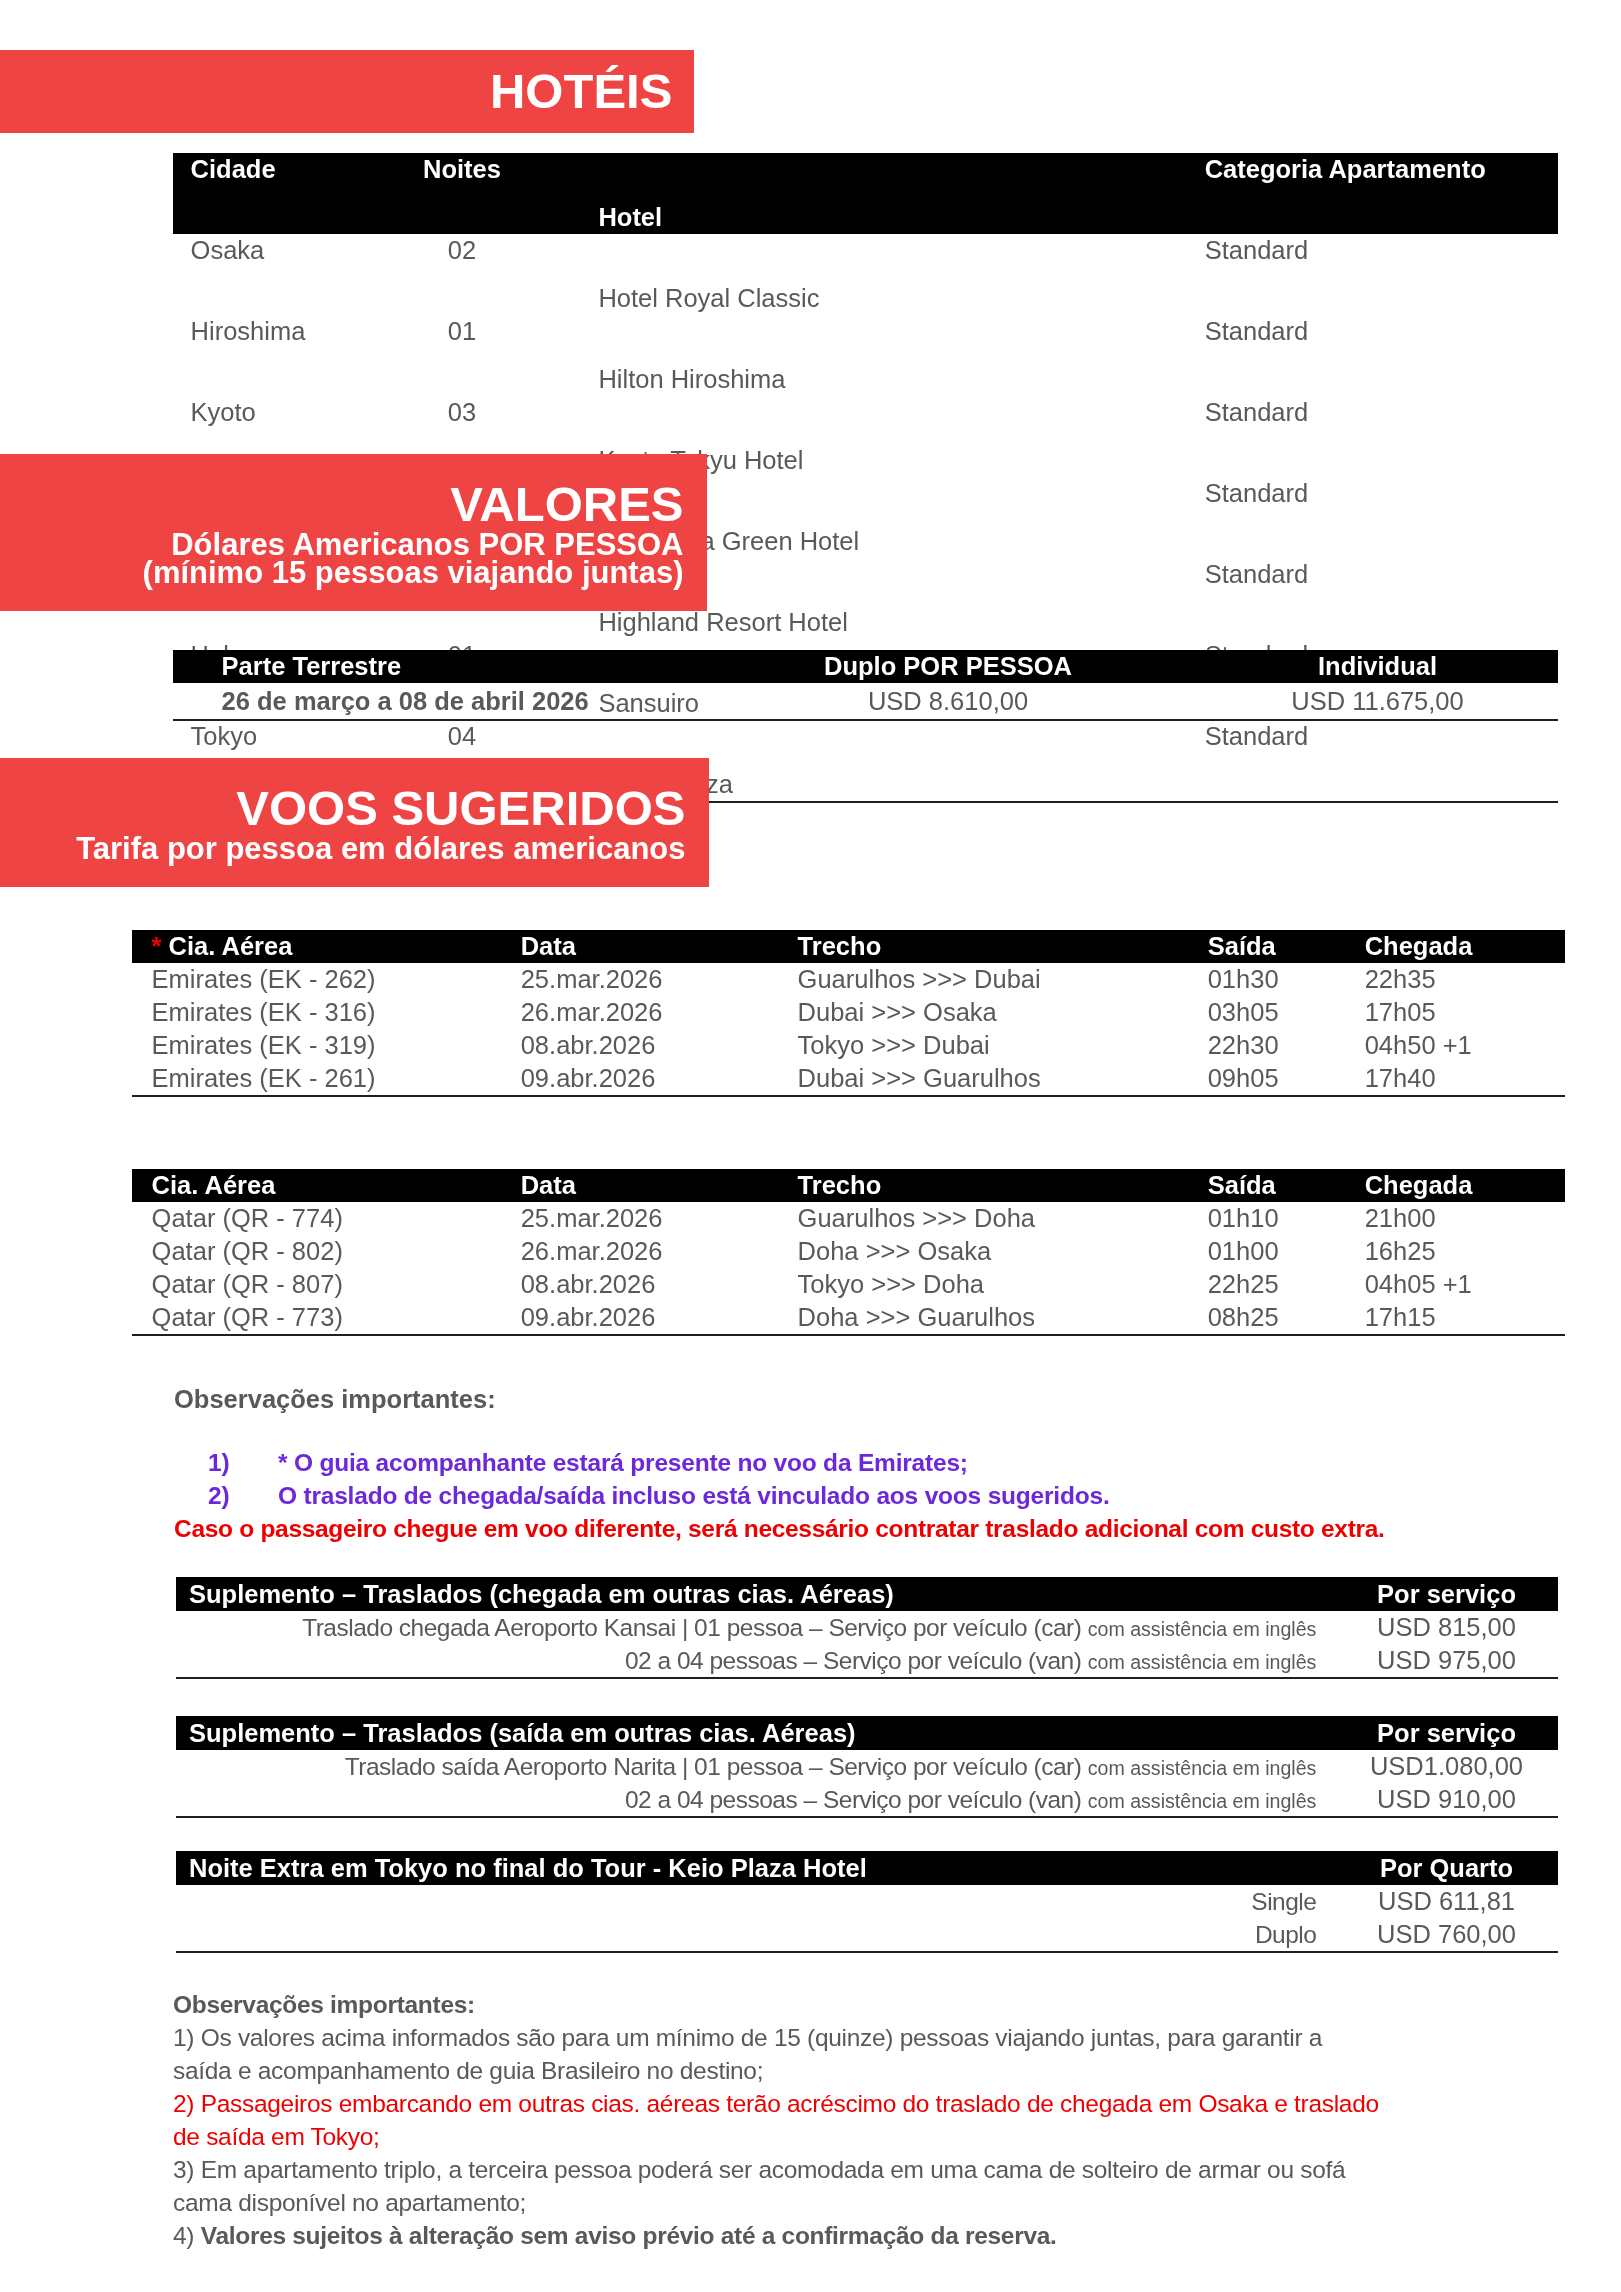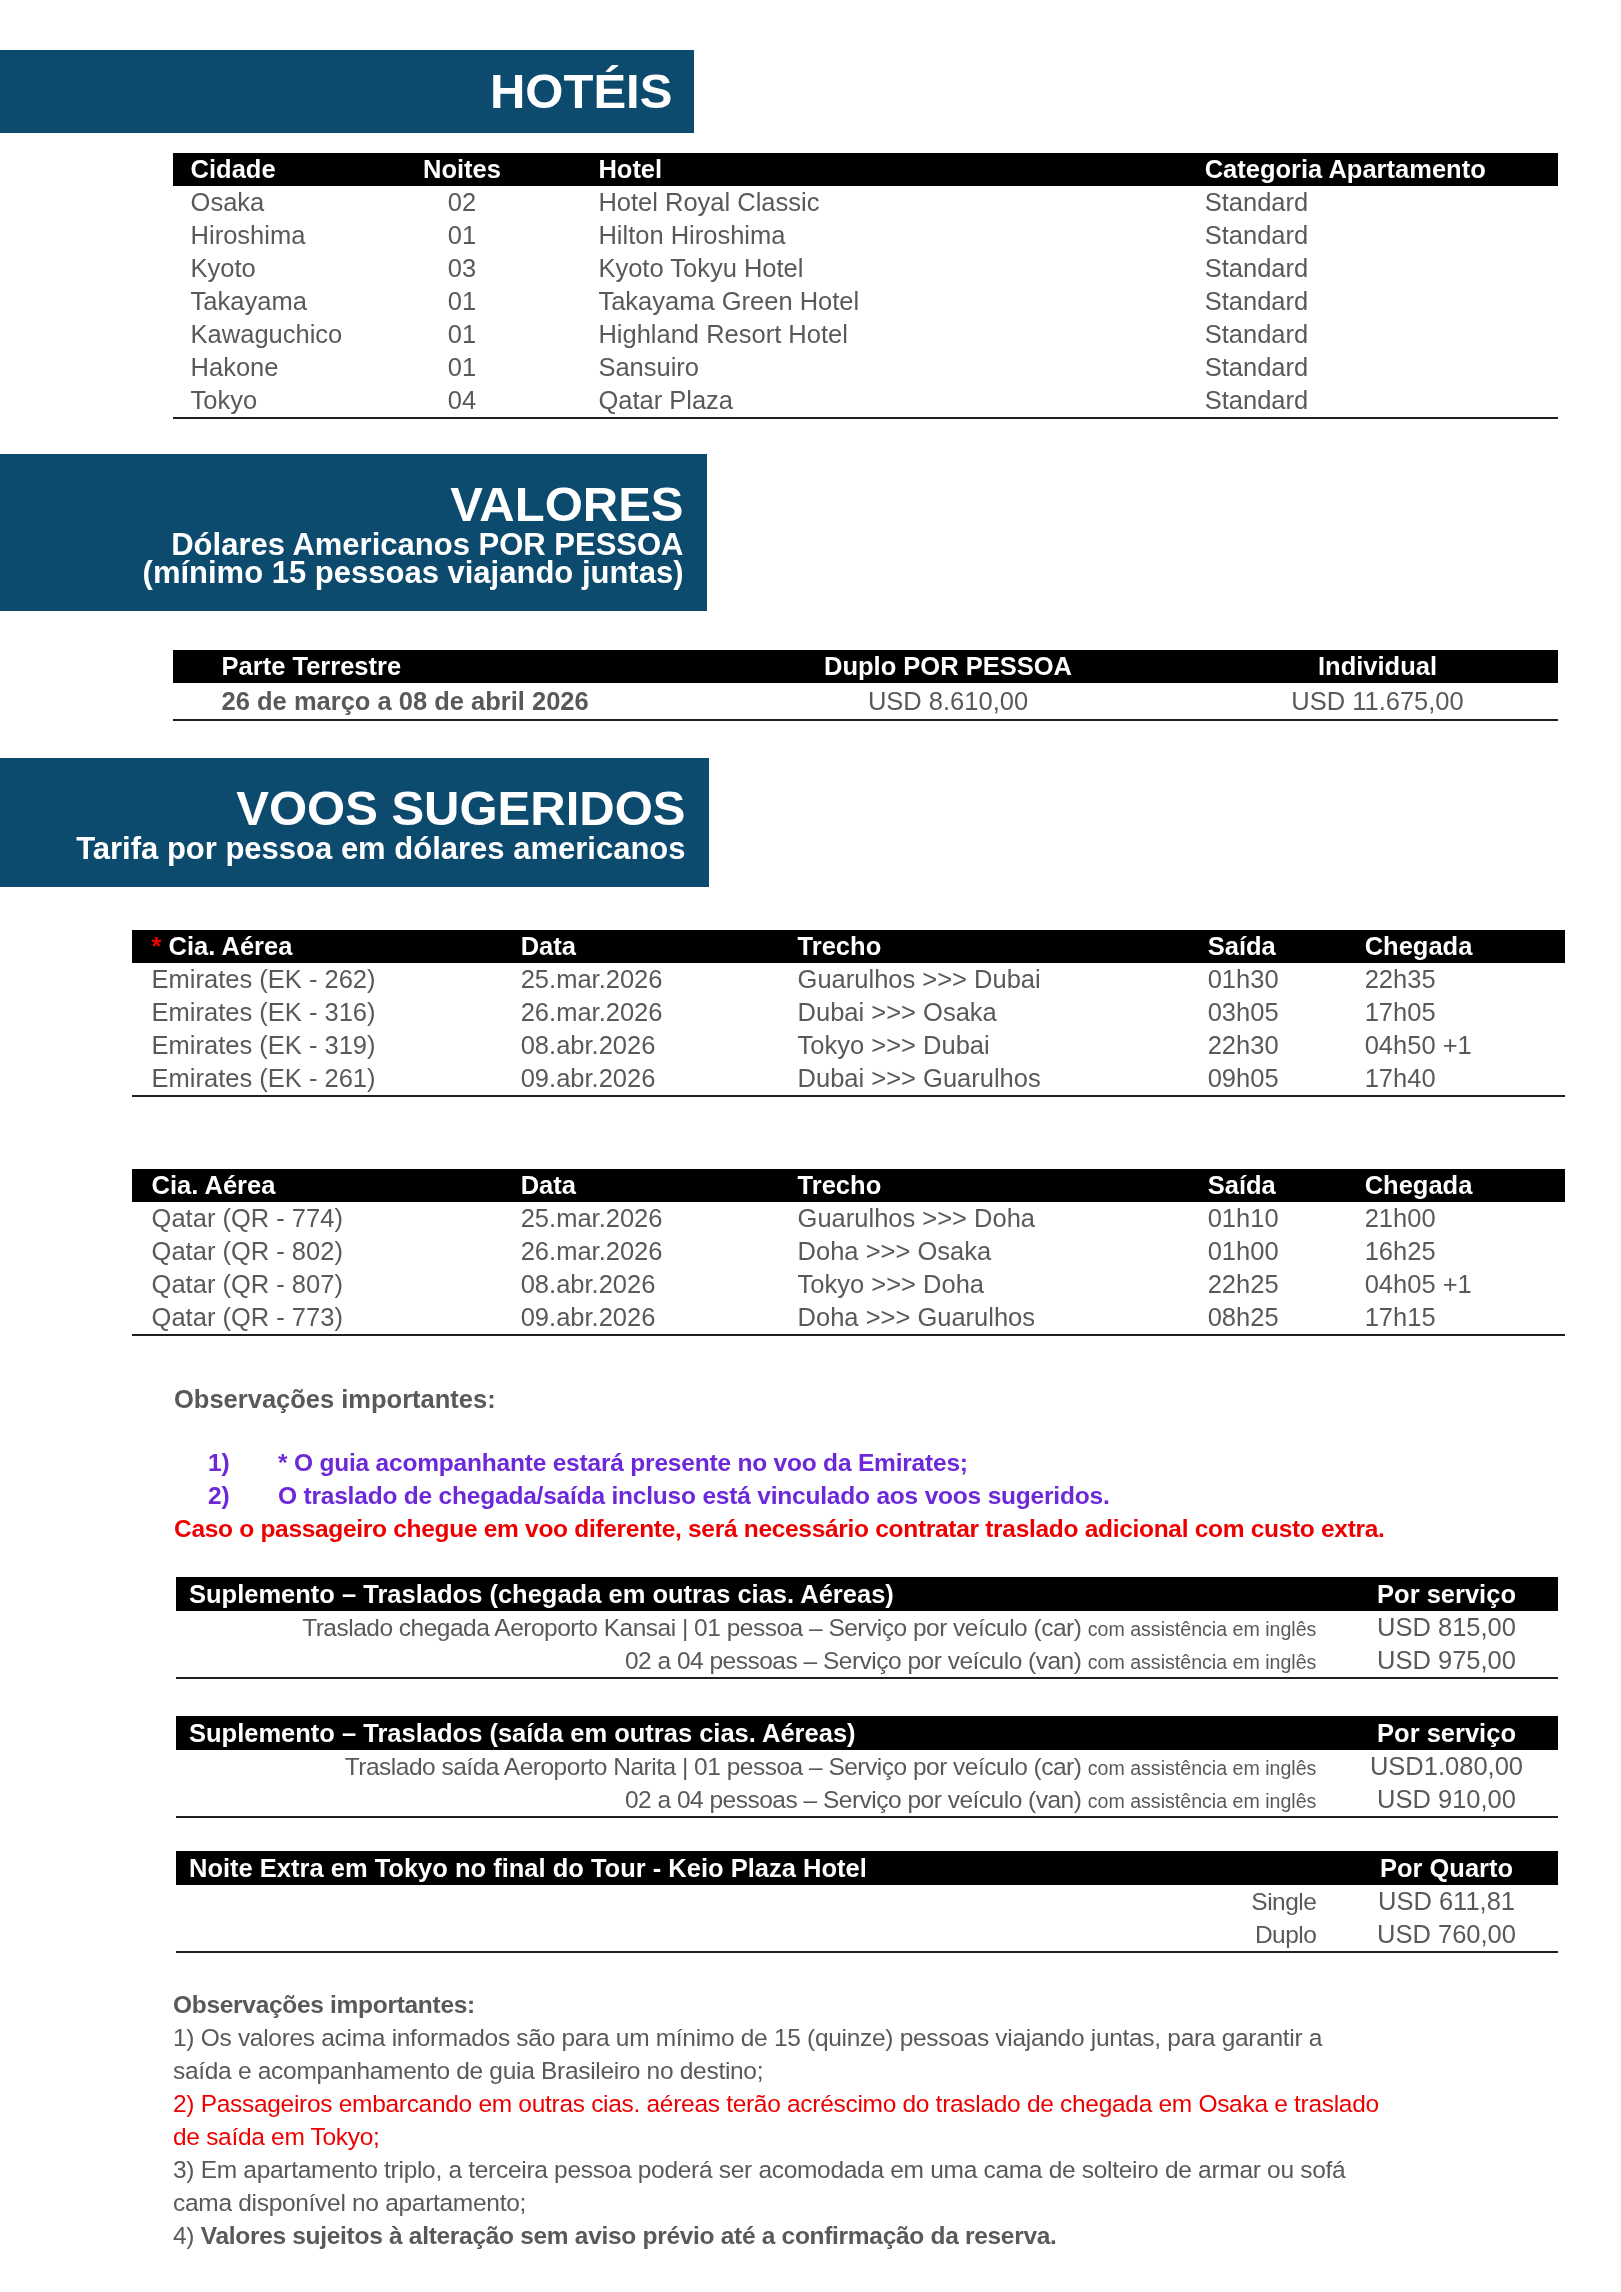--- a/index.html
+++ b/index.html
@@ -1,40 +1,40 @@
 <!DOCTYPE html>
 <html><head>
 <meta charset="utf-8">
 <style>
   html,body{margin:0;padding:0;background:#fff;}
   .page{position:relative;width:1621px;height:2293px;background:#ffffff;overflow:hidden;
         font-family:"Liberation Sans",sans-serif;color:#595959;}
 
   
-  .banner{position:absolute;left:0;background:#0c4a6e;color:#fff;display:flex;
+  .banner{position:absolute;left:0;background:#ef4444;color:#fff;display:flex;
           flex-direction:column;justify-content:center;align-items:flex-end;box-sizing:border-box;}
   .banner .title{font-weight:bold;font-size:49px;line-height:53px;white-space:nowrap;}
   .banner .subtitle{font-weight:bold;font-size:31px;line-height:28px;white-space:nowrap;}
   .banner-hoteis{top:50px;width:694px;height:83px;padding-right:21.6px;}
   .banner-valores{top:454px;width:707px;height:157px;padding-right:23.5px;}
   .banner-voos{top:758px;width:709px;height:129px;padding-right:23.5px;}
 
   
   .tbl{position:absolute;border-bottom:2.9px solid #1f1f1f;box-sizing:border-box;font-size:25.5px;}
   .tr{display:grid;}
   .th-row{background:#000;color:#fff;font-weight:bold;}
   .th,.td{white-space:nowrap;overflow:visible;box-sizing:border-box;}
   .th{height:33px;line-height:33px;}
   .td{height:33px;line-height:33px;color:#595959;}
 
   .hotels{top:153px;left:173px;width:1385px;}
   .hotels .tr{grid-template-columns:180px 218px 619px 368px;}
   .hotels .th:nth-child(1),.hotels .td:nth-child(1){padding-left:17.6px;}
   .hotels .th:nth-child(2),.hotels .td:nth-child(2){text-align:center;}
-  .hotels .th:nth-child(3),.hotels .td:nth-child(3){padding-left:27.4px;}
+  .hotels .th:nth-child(3),.hotels .td:nth-child(3){padding-left:27.4px;margin-top:48px;}
   .hotels .th:nth-child(4),.hotels .td:nth-child(4){padding-left:14.7px;}
 
   .valores-tbl{top:650px;left:173px;width:1385px;}
   .valores-tbl .tr{grid-template-columns:525px 438px 421px;padding-left:31px;}
   .valores-tbl .th:nth-child(1),.valores-tbl .td:nth-child(1){padding-left:17.6px;}
   .valores-tbl .th:nth-child(2),.valores-tbl .td:nth-child(2),
   .valores-tbl .th:nth-child(3),.valores-tbl .td:nth-child(3){text-align:center;}
   .valores-tbl .td{height:36px;line-height:36px;}
   .valores-tbl .td:first-child{font-weight:bold;}
 

